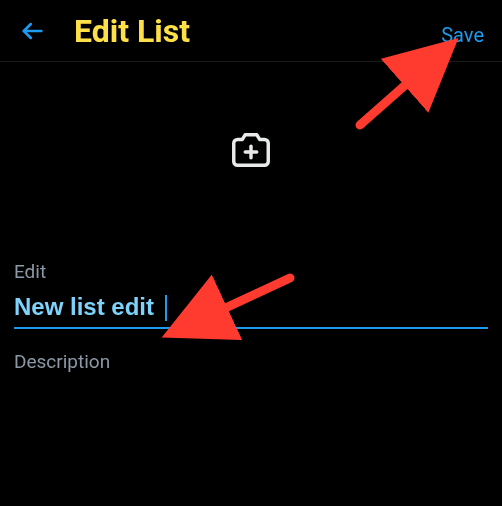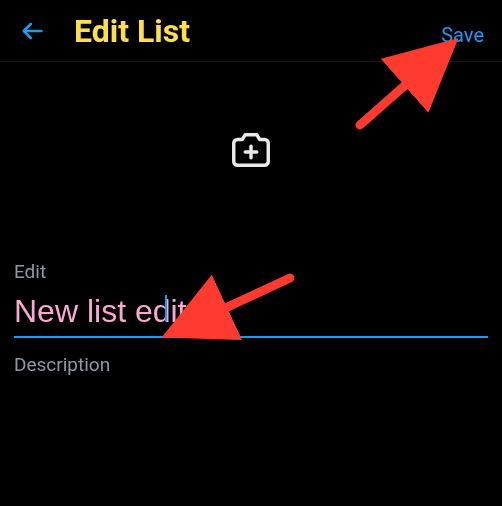--- a/index.html
+++ b/index.html
@@ -60,35 +60,35 @@
     }
     .name-input-wrap {
       position: relative;
       border-bottom: 2px solid #1d9bf0;
       padding-bottom: 6px;
     }
     .text-input {
       background: transparent;
       border: none;
       outline: none;
-      color: #f9a8d4;
-      font-size: 32px;
-      font-weight: 400;
+      color: #7dd3fc;
+      font-size: 24px;
+      font-weight: 700;
       width: 100%;
     }
     .cursor {
       position: absolute;
       left: 151px;
       top: 2px;
       width: 2px;
       height: 26px;
       background: #1d9bf0;
     }
     .desc-block {
-      margin-top: 15px;
+      margin-top: 21px;
     }
     .desc-input-wrap {
       padding-top: 4px;
     }
     .arrow-annotation {
       position: absolute;
       pointer-events: none;
     }
   </style>
 </head>

